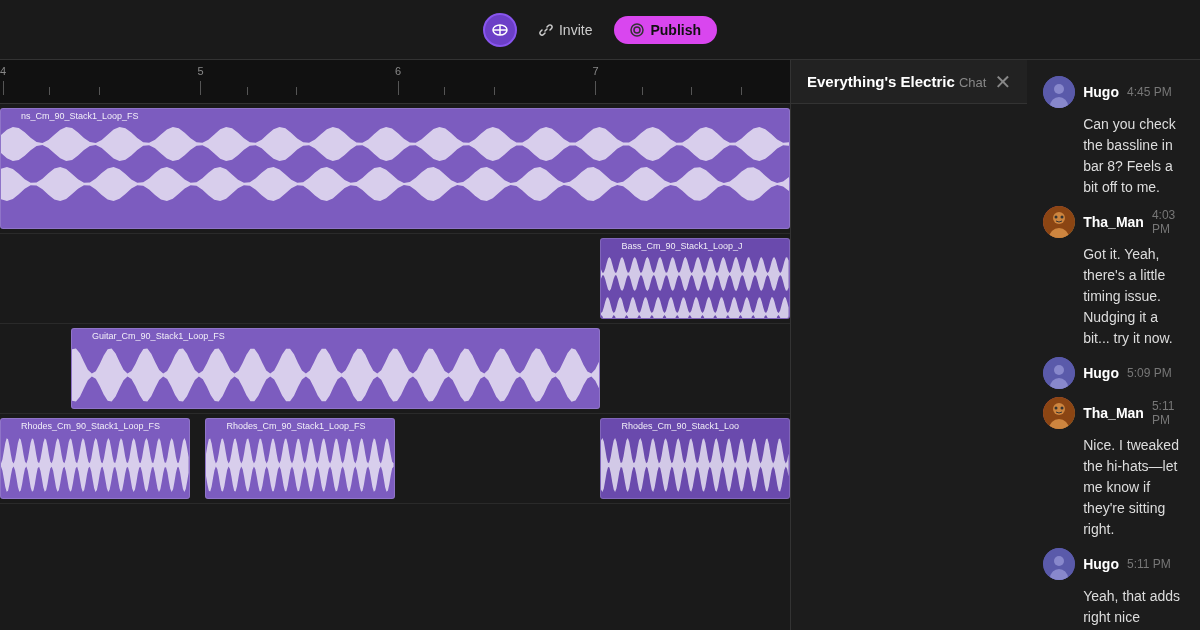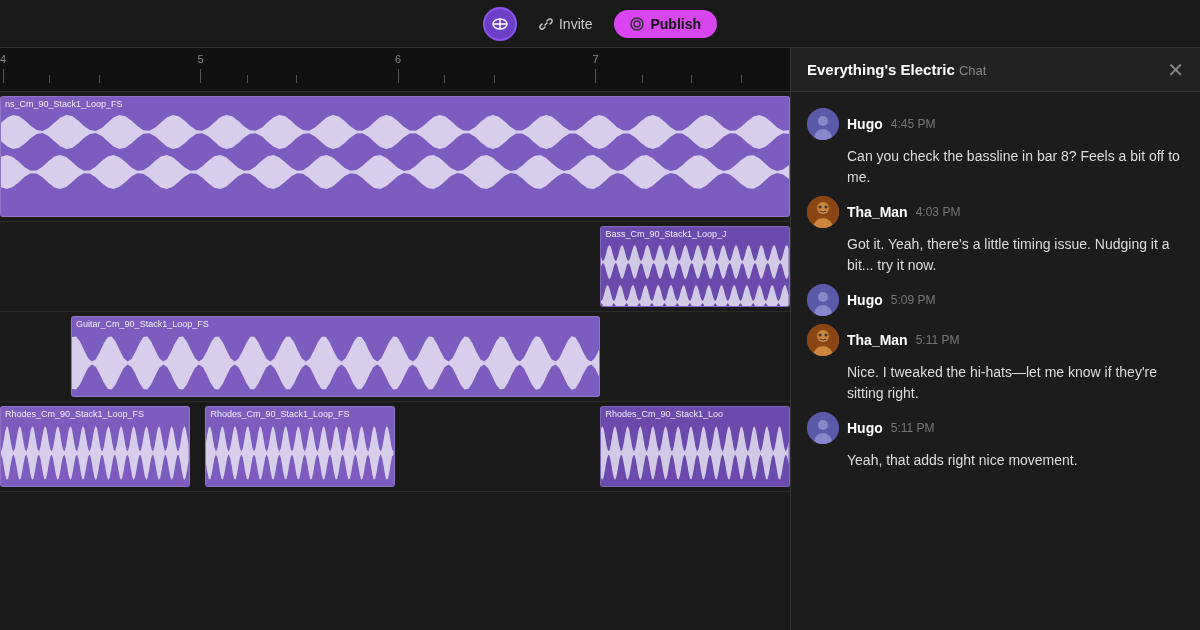--- a/index.html
+++ b/index.html
@@ -8,21 +8,21 @@
       height: 630px;
       overflow: hidden;
       background: #1a1a1a;
       font-family: -apple-system, BlinkMacSystemFont, 'Segoe UI', sans-serif;
       display: flex;
       flex-direction: column;
     }
 
     
     .topbar {
-      height: 48px;
+      height: 60px;
       background: #1a1a1a;
       display: flex;
       align-items: center;
       justify-content: center;
       gap: 0;
       flex-shrink: 0;
       position: relative;
       border-bottom: 1px solid #333;
     }
     .topbar-center {
@@ -132,21 +132,21 @@
     
     .clip {
       position: absolute;
       border-radius: 3px;
       overflow: hidden;
       border: 1px solid rgba(255,255,255,0.15);
     }
     .clip-header {
       font-size: 9px;
       color: rgba(255,255,255,0.9);
-      padding: 2px 4px;
+      padding: 2px 20px;
       white-space: nowrap;
       overflow: hidden;
       text-overflow: ellipsis;
       font-weight: 500;
     }
     .waveform {
       width: 100%;
       display: flex;
       align-items: center;
       justify-content: center;
@@ -155,21 +155,21 @@
     .waveform svg {
       width: 100%;
     }
 
     
     .chat-panel {
       width: 410px;
       background: #1c1c1c;
       border-left: 1px solid #333;
       display: flex;
-      flex-direction: column;
+      flex-direction: row;
       flex-shrink: 0;
     }
     .chat-header {
       height: 44px;
       background: #222;
       border-bottom: 1px solid #333;
       display: flex;
       align-items: center;
       padding: 0 16px;
       gap: 8px;

